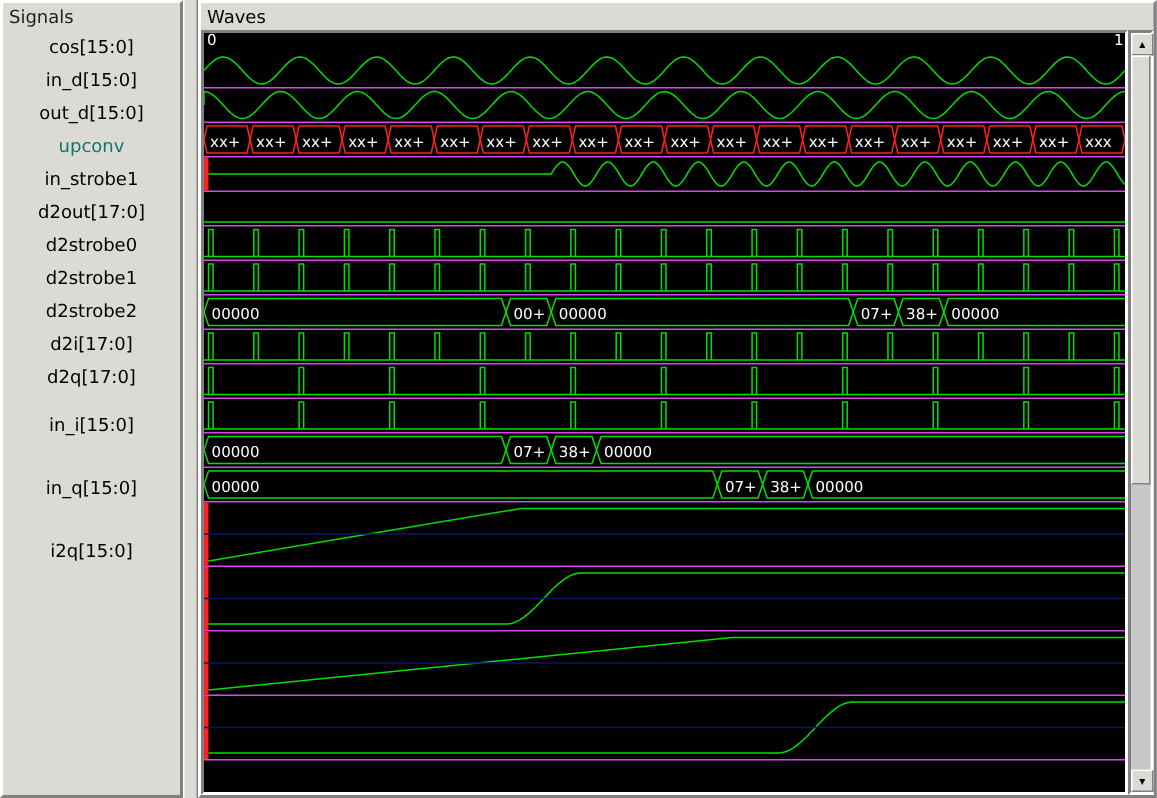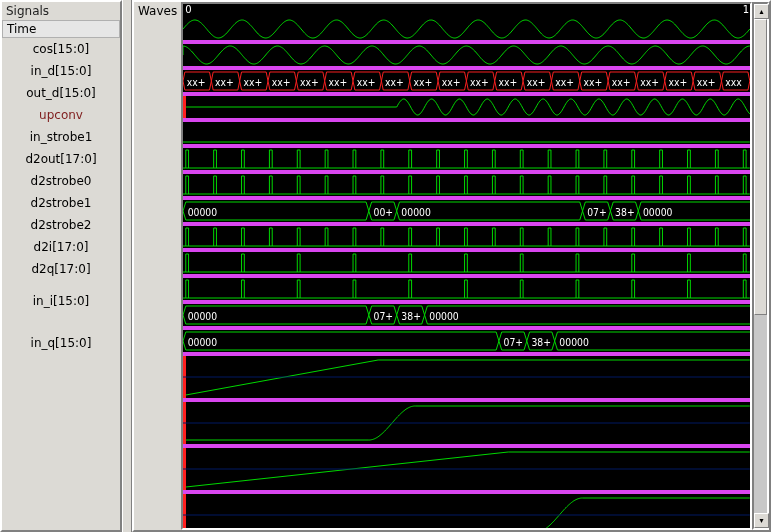--- a/index.html
+++ b/index.html
@@ -5,29 +5,29 @@
   html,body{margin:0;padding:0;height:100%;font-family:"DejaVu Sans",Arial,sans-serif;font-size:12px;background:#dcdad5;color:#000}
   .app{display:flex;height:532px;width:771px;overflow:hidden}
   .panel-border{border:2px solid #fff;border-right-color:#808080;border-bottom-color:#808080;box-sizing:border-box}
   .inset{border:2px solid #808080;border-right-color:#fff;border-bottom-color:#fff;box-sizing:border-box}
   .signals{width:122px;display:flex;flex-direction:column}
   .signals .hdr{padding:2px 4px;color:#222}
   .time-row{background:#e6e6e6;border:1px solid #b0b0b0;padding:1px 4px}
   .siglist{flex:1;background:#dcdad5;display:flex;flex-direction:column}
   .sigrow{height:22px;line-height:22px;text-align:center;padding:0 6px;white-space:nowrap;overflow:hidden}
   .sigrow.tall{height:42px;line-height:42px}
-  .sigrow.red{color:#7f1d1d}
+  .sigrow.red{color:#0f766e}
   .divider{width:8px;background:#dcdad5;border-left:1px solid #fff;border-right:1px solid #808080;cursor:col-resize}
-  .waves-wrap{flex:1;display:flex;}
+  .waves-wrap{flex:1;display:flex;flex-direction:column}
   .waves-hdr{padding:2px 4px}
   .waves-area{flex:1;display:flex}
   .canvas{flex:1;background:#000;position:relative;overflow:hidden}
   .ruler{height:14px;background:#000}
   .ruler span{position:absolute;top:0;color:#fff;font-size:10px}
-  .row{position:relative;border-bottom:4px solid #d946ef}
+  .row{position:relative;border-bottom:1px solid #d946ef}
   .row.h22{height:22px}
   .row.h42{height:42px}
   svg{position:absolute;inset:0;width:100%;height:100%}
   .cell{stroke:#ff2020;fill:#000}
   .celltxt{fill:#fff;font-size:10px;font-family:inherit}
   .grn{stroke:#00e000;fill:none;stroke-width:1}
   .seg{stroke:#00e000;fill:#000}
   .scrollv{width:17px;background:#dcdad5;display:flex;flex-direction:column;border:2px solid #fff;border-left-color:#808080;border-top-color:#808080;box-sizing:border-box}
   .sbtn{width:13px;height:13px;background:#dcdad5;border:1px solid #fff;border-right-color:#808080;border-bottom-color:#808080;display:flex;align-items:center;justify-content:center;font-size:8px;line-height:1}
   .strack{flex:1;background:#c8c8c8;position:relative}
@@ -35,35 +35,35 @@
   .red-marker{position:absolute;left:0;top:0;bottom:0;width:3px;background:#ff2020}
   .vscroll-top-num{position:absolute;right:1px;top:-1px;color:#fff;font-size:10px}
 </style>
 </head>
 <body>
 
 <div class="app">
 
   <div class="signals panel-border">
     <div class="hdr">Signals</div>
-    <div class="time-row">Time</div>
     <div id="siglist" class="siglist">
         <div class="sigrow">cos[15:0]</div>
         <div class="sigrow">in_d[15:0]</div>
         <div class="sigrow">out_d[15:0]</div>
         <div class="sigrow red">upconv</div>
         <div class="sigrow">in_strobe1</div>
         <div class="sigrow">d2out[17:0]</div>
         <div class="sigrow">d2strobe0</div>
         <div class="sigrow">d2strobe1</div>
         <div class="sigrow">d2strobe2</div>
         <div class="sigrow">d2i[17:0]</div>
         <div class="sigrow">d2q[17:0]</div>
         <div class="sigrow tall">in_i[15:0]</div>
         <div class="sigrow tall">in_q[15:0]</div>
+        <div class="sigrow tall">i2q[15:0]</div>
       </div>
   </div>
 
   <div class="divider"></div>
 
   <div class="waves-wrap panel-border">
     <div class="waves-hdr">Waves</div>
     <div class="waves-area">
       <div class="canvas inset" id="canvas">
         <div class="ruler">

